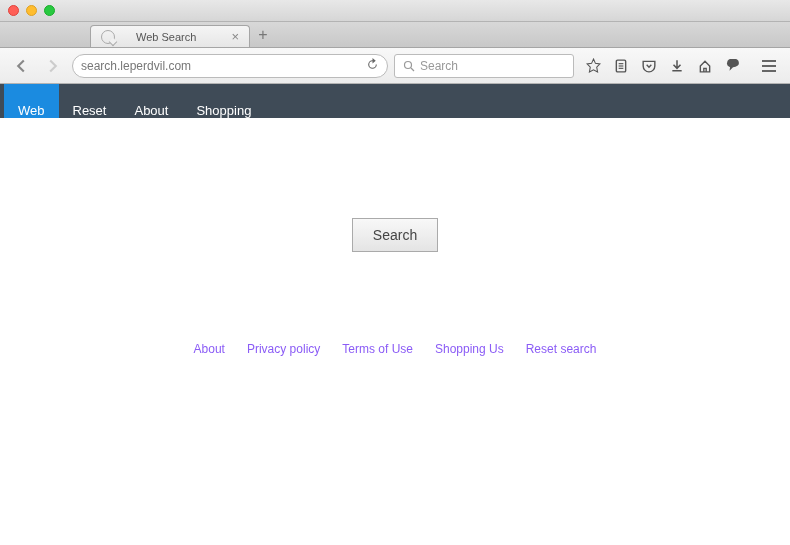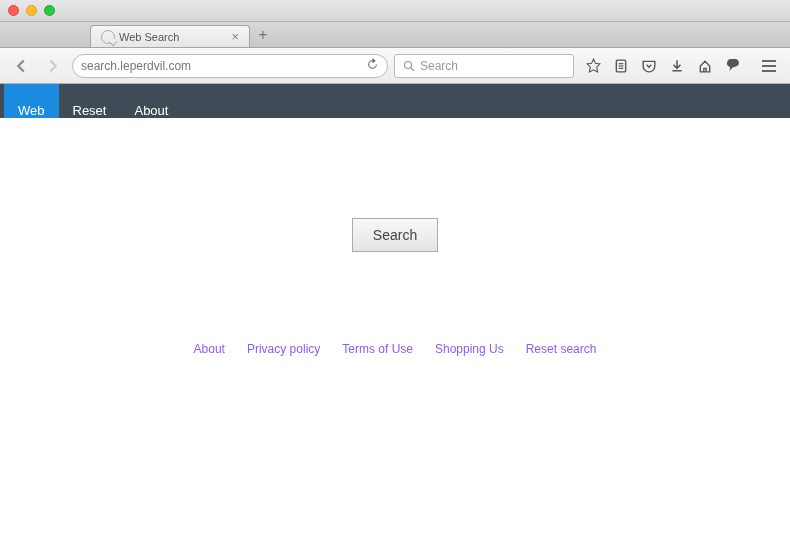--- a/index.html
+++ b/index.html
@@ -8,21 +8,21 @@
     
     .titlebar { height: 22px; background: linear-gradient(#e8e8e8, #d6d6d6); border-bottom: 1px solid #b3b3b3; display: flex; align-items: center; padding-left: 8px; }
     .traffic-lights { display: flex; gap: 7px; }
     .traffic-light { width: 11px; height: 11px; border-radius: 50%; }
     .tl-red { background: #ff5f57; border: 0.5px solid #e0433d; }
     .tl-yellow { background: #ffbd2e; border: 0.5px solid #dea123; }
     .tl-green { background: #28c940; border: 0.5px solid #1aad2b; }
     
     
     .tabbar { height: 26px; background: linear-gradient(#d8d8d8, #c8c8c8); border-bottom: 1px solid #a5a5a5; display: flex; align-items: stretch; padding-left: 90px; }
-    .tab { display: flex; align-items: center; background: linear-gradient(#f5f5f5, #e6e6e6); border: 1px solid #a5a5a5; border-bottom: none; border-radius: 4px 4px 0 0; padding: 8px 10px; min-width: 160px; font-size: 11px; color: #555; gap: 4px; margin-top: 3px; }
+    .tab { display: flex; align-items: center; background: linear-gradient(#f5f5f5, #e6e6e6); border: 1px solid #a5a5a5; border-bottom: none; border-radius: 4px 4px 0 0; padding: 8px 10px; min-width: 160px; font-size: 11px; color: #555; gap: 21px; margin-top: 3px; }
     .tab-icon { width: 14px; height: 14px; border: 1.5px solid #aaa; border-radius: 50%; position: relative; }
     .tab-icon::after { content: ''; position: absolute; width: 5px; height: 5px; border: 1.5px solid #aaa; border-top: none; border-left: none; transform: rotate(45deg); bottom: -2px; right: -2px; background: #f0f0f0; }
     .tab-close { margin-left: auto; color: #888; font-size: 13px; cursor: pointer; }
     .new-tab { width: 26px; display: flex; align-items: center; justify-content: center; color: #777; font-size: 16px; cursor: pointer; }
     
     
     .toolbar { height: 36px; background: linear-gradient(#f8f8f8, #ececec); border-bottom: 1px solid #b3b3b3; display: flex; align-items: center; padding: 0 8px; gap: 6px; }
     .nav-btn { width: 26px; height: 24px; display: flex; align-items: center; justify-content: center; color: #888; border-radius: 3px; cursor: pointer; }
     .url-bar { flex: 1; height: 24px; background: #fff; border: 1px solid #bbb; border-radius: 12px; display: flex; align-items: center; padding: 0 8px; font-size: 12px; color: #777; }
     .url-refresh { margin-left: auto; color: #666; cursor: pointer; }
@@ -140,20 +140,23 @@
 <div class="content-nav">
   <div class="nav-item active">
       <span>Web</span>
     </div>
   <div class="nav-item">
       <span>Reset</span>
     </div>
   <div class="nav-item">
       <span>About</span>
     </div>
+  <div class="nav-item">
+      <span>Shopping</span>
+    </div>
 </div>
 
 <div class="main">
   <div class="search-btn-wrap">
     <button class="search-btn">Search</button>
   </div>
   <div class="footer-links">
     <a>About</a>
     <a>Privacy policy</a>
     <a>Terms of Use</a>

